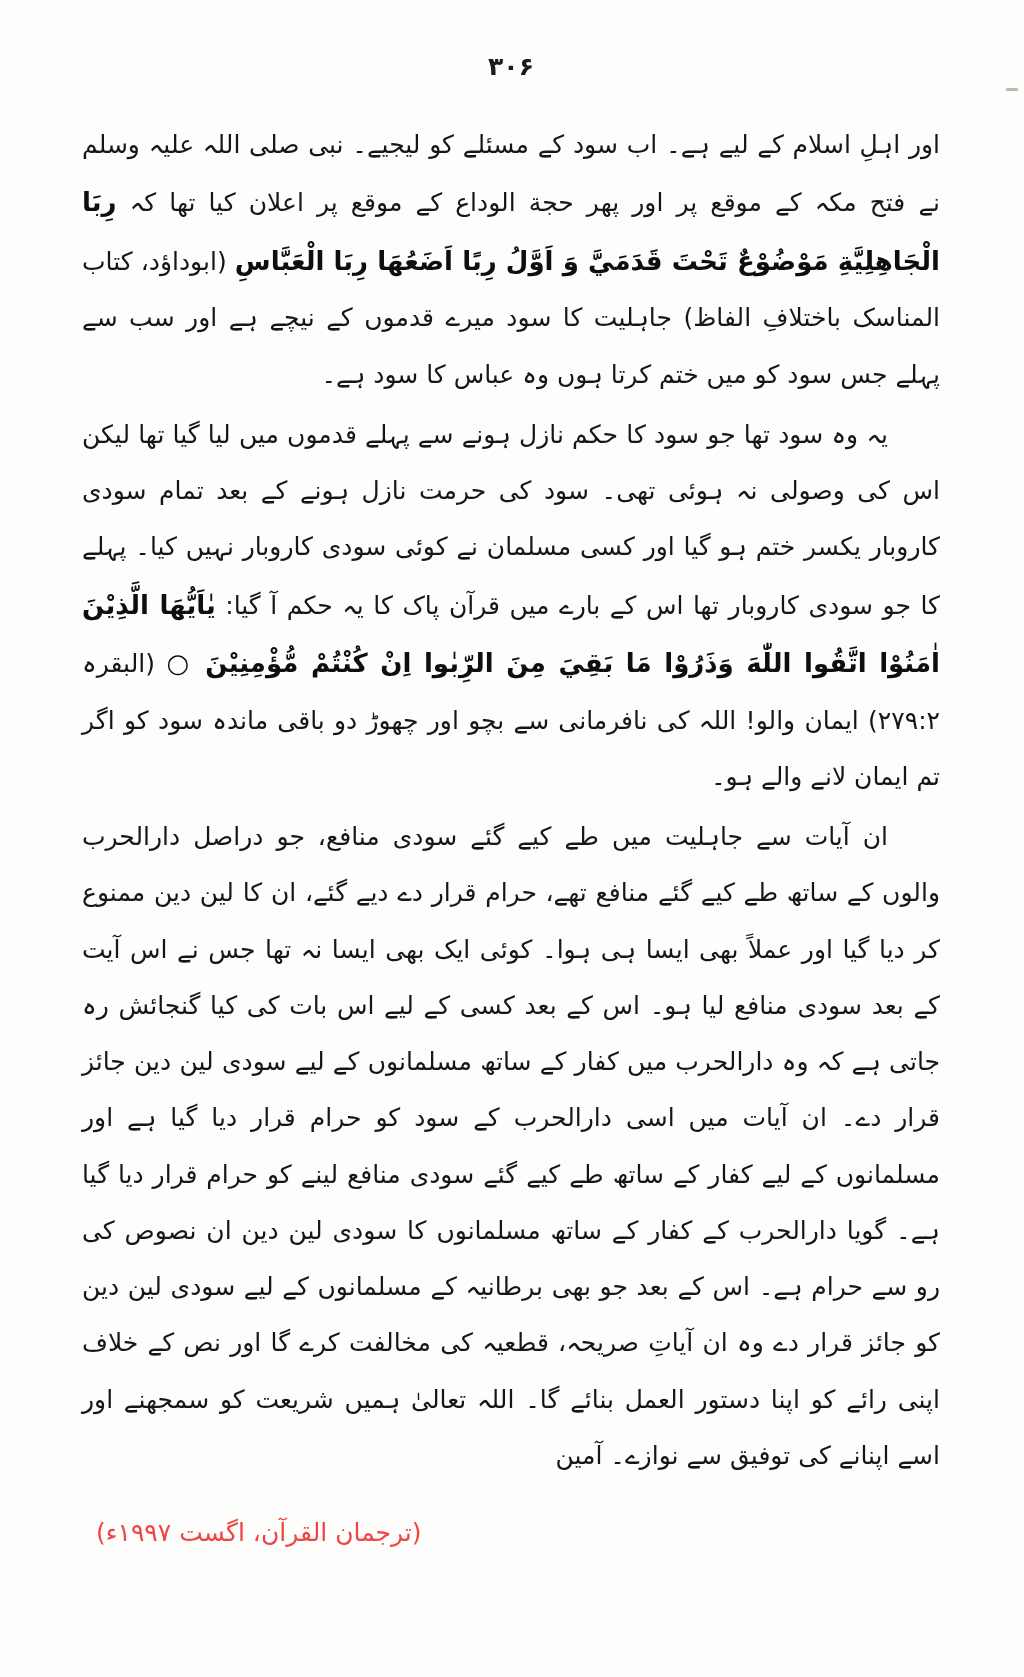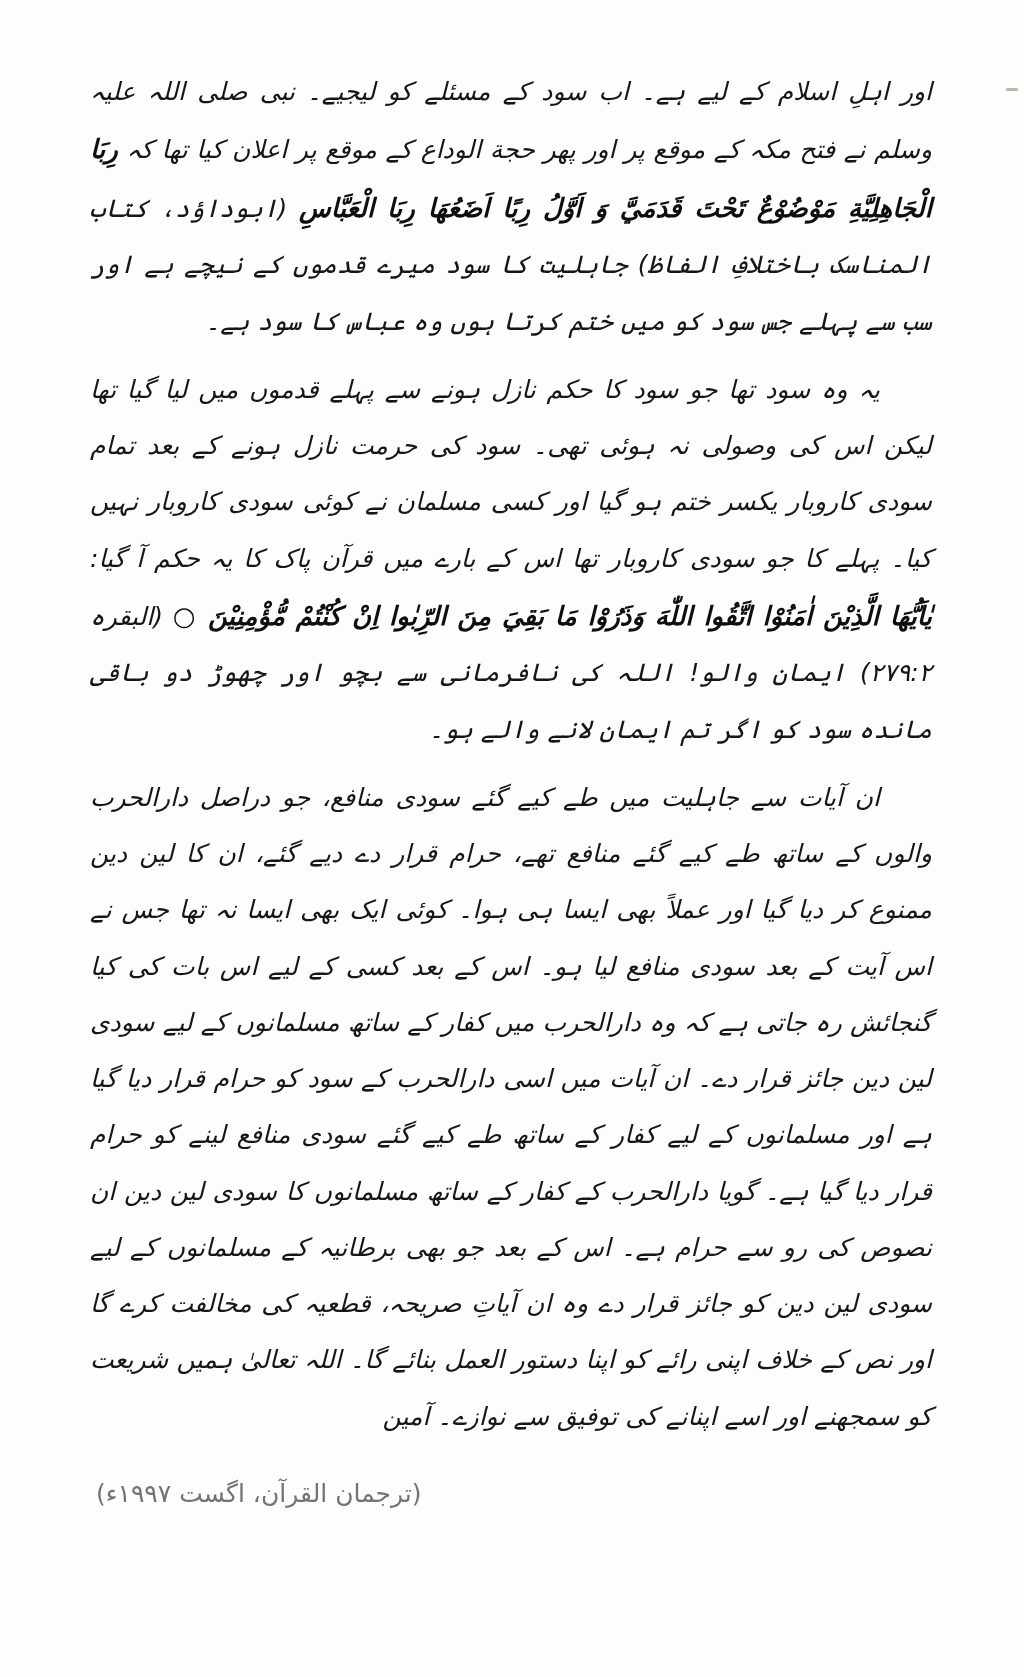--- a/index.html
+++ b/index.html
@@ -38,47 +38,47 @@
   }
   .text-body {
     direction: rtl;
     unicode-bidi: embed;
     text-align: justify;
     font-size: 25px;
     line-height: 2.25;
     color: #161616;
   }
   .para {
-    margin: 12px;
-    font-style: italic;
+    margin: 4px;
   }
   .para.indent {
     text-indent: 52px;
   }
   .arabic-quote {
     font-weight: bold;
     font-size: 1.04em;
     color: #0e0e0e;
   }
   .attribution {
     direction: rtl;
     text-align: left;
     font-size: 25px;
-    color: #737373;
+    color: #ef4444;
     margin-top: 34px;
     padding-left: 18px;
   }
 </style>
 </head>
 <body>
 
 <div class="page">
 
   <div class="scan-artifact"></div>
 
+  <div class="page-number">۳۰۶</div>
 
   <div class="text-body">
 
     <p class="para">
       <span>اور اہلِ اسلام کے لیے ہے۔ اب سود کے مسئلے کو لیجیے۔ نبی صلی اللہ علیہ وسلم نے فتح مکہ کے موقع پر اور پھر حجة الوداع کے موقع پر اعلان کیا تھا کہ</span>
       <span class="arabic-quote">رِبَا الْجَاهِلِيَّةِ مَوْضُوْعٌ تَحْتَ قَدَمَيَّ وَ اَوَّلُ رِبًا اَضَعُهَا رِبَا الْعَبَّاسِ</span>
       <span>(ابوداؤد، کتاب المناسک باختلافِ الفاظ) جاہلیت کا سود میرے قدموں کے نیچے ہے اور سب سے پہلے جس سود کو میں ختم کرتا ہوں وہ عباس کا سود ہے۔</span>
     </p>
 
     <p class="para indent">

